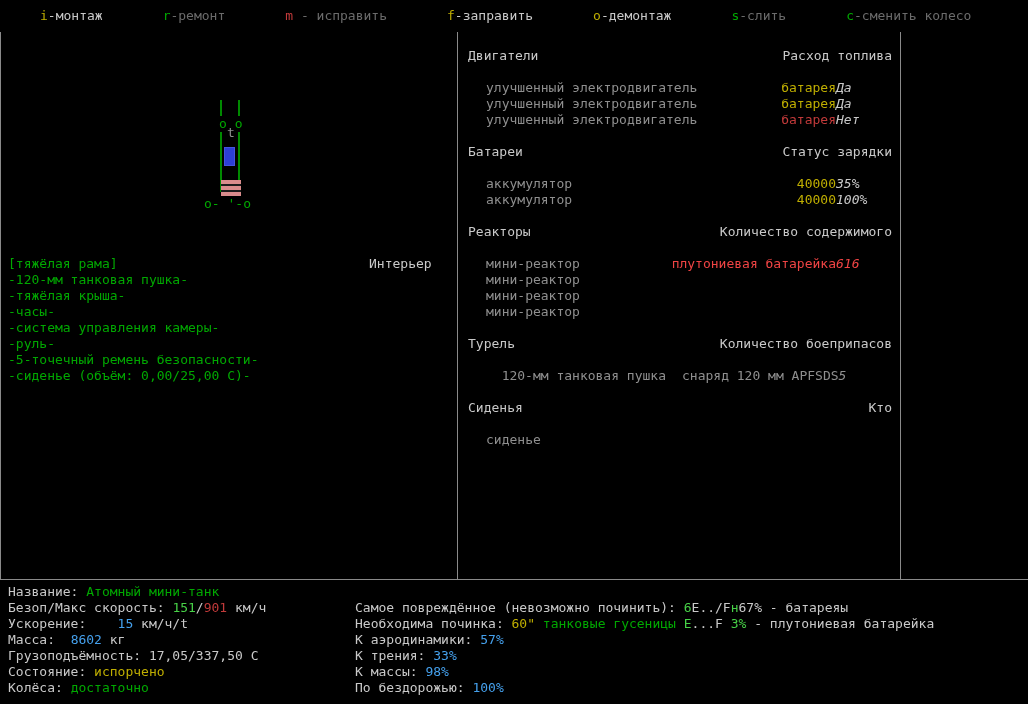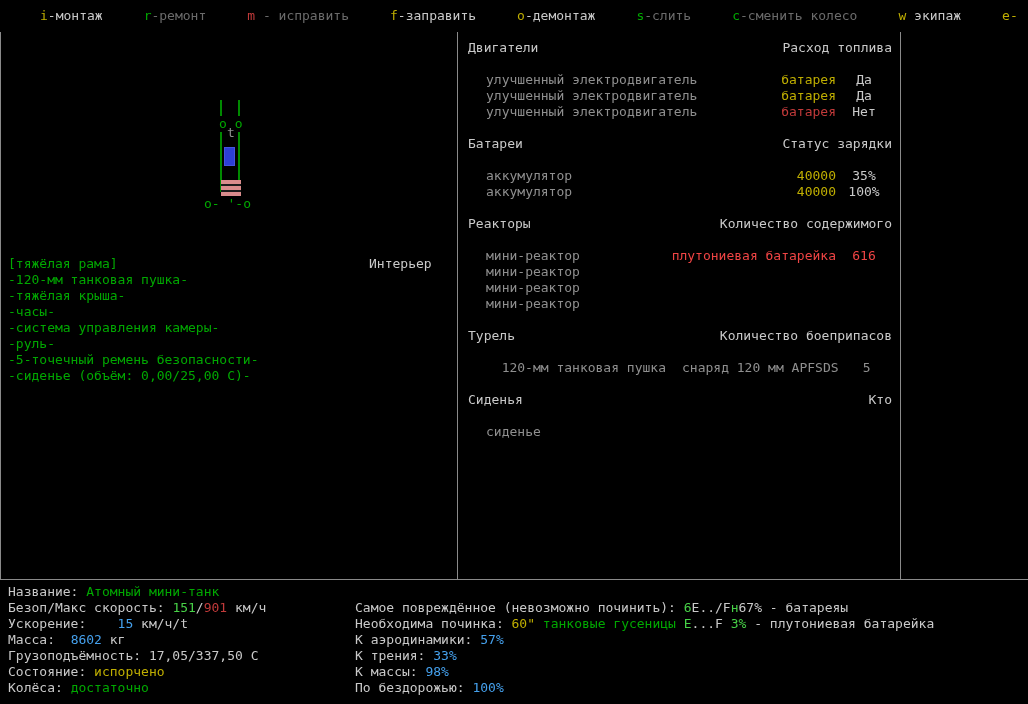--- a/index.html
+++ b/index.html
@@ -13,21 +13,21 @@
   .c-dgray{color:#6b6b6b}
   .c-green{color:#00a800}
   .c-lgreen{color:#47d147}
   .c-palegreen{color:#ef4444}
   .c-yellow{color:#bfae00}
   .c-red{color:#c23a3a}
   .c-blue{color:#45a0ec}
 
   .menubar{
     position:absolute;top:0;left:0;width:944px;height:32px;box-sizing:border-box;
-    display:flex;gap:41px;padding:8px 0 0 40px;white-space:pre;z-index:5;background:#000;
+    display:flex;gap:60px;padding:8px 0 0 40px;white-space:pre;z-index:5;background:#000;
   }
   .menu-item{white-space:pre;flex:none;}
 
   .vline{position:absolute;top:32px;height:548px;width:1px;background:#8a8a8a;}
   .hline{position:absolute;top:579px;left:0;width:1028px;height:1px;background:#8a8a8a;}
 
   .left-panel{position:absolute;left:0;top:0;width:457px;height:580px;}
   .parts{position:absolute;left:8px;top:256px;white-space:pre;}
   .loc-label{position:absolute;left:369px;top:256px;white-space:pre;color:#c9c9c9;}
 
@@ -37,26 +37,26 @@
   .rail-r{left:238px}
   .cursor-block{position:absolute;left:224px;top:147px;width:11px;height:19px;background:#2d3fd6;box-shadow:inset 0 0 0 1px #4453e0;}
   .pink-block{position:absolute;left:221px;top:180px;width:20px;height:18px;
     background:repeating-linear-gradient(180deg,#d98c8c 0px,#d98c8c 4px,#1c1c1c 4px,#1c1c1c 6px);}
   .art-label{position:absolute;background:#000;white-space:pre;line-height:16px;}
 
   .right-panel{
     position:absolute;left:458px;top:32px;width:442px;height:547px;box-sizing:border-box;
     padding:8px 8px 0 10px;
   }
-  .section{margin-bottom:16px;}
+  .section{margin-bottom:16px;margin-top:8px;}
   .sec-head{display:flex;justify-content:space-between;height:16px;margin-bottom:16px;white-space:pre;}
   .vrow{display:flex;height:16px;margin-left:18px;white-space:pre;}
   .vrow .name{flex:none;}
   .vrow .mid{flex:1;text-align:right;}
-  .vrow .val{flex:none;width:56px;text-align:center;}
+  .vrow .val{flex:none;width:56px;text-align:left;font-style:italic;}
   .vrow.turret .name{width:180px;text-align:right;}
   .vrow.turret .mid{text-align:left;padding-left:16px;}
   .vrow.turret .val{margin-right:56px;}
 
   .bottom{position:absolute;left:0;top:580px;width:836px;height:124px;}
   .b-left{position:absolute;left:8px;top:4px;white-space:pre;}
   .b-right{position:absolute;left:355px;top:20px;white-space:pre;}
   .tline{height:16px;white-space:pre;}
 </style>
 </head>

